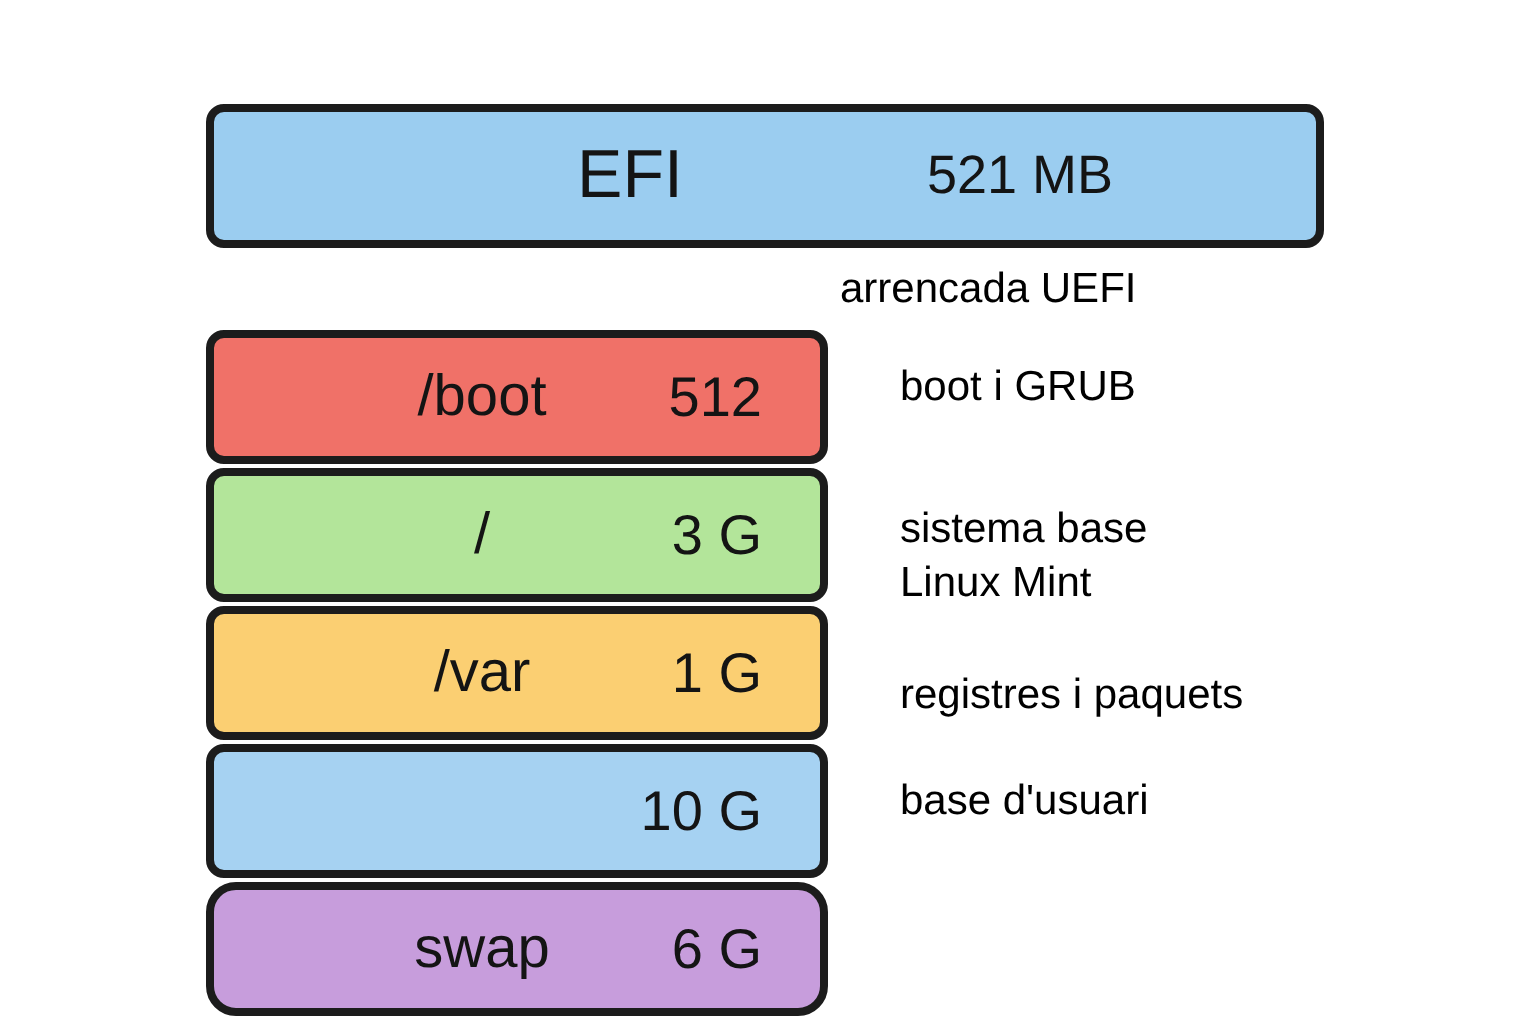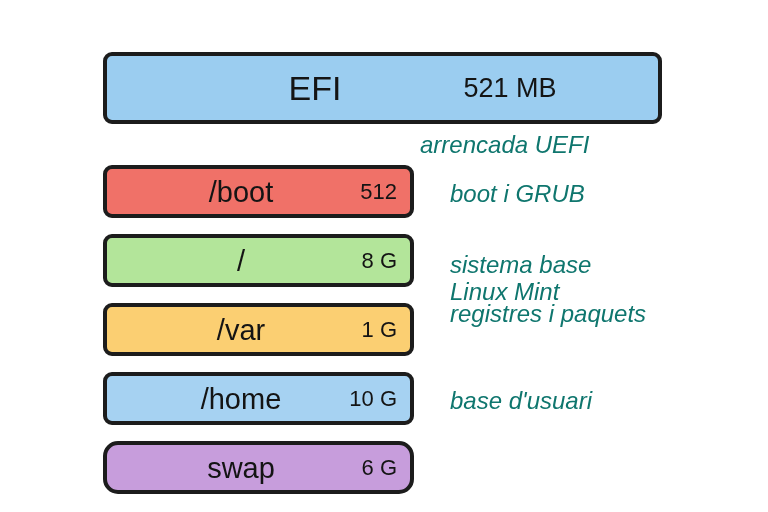--- a/index.html
+++ b/index.html
@@ -52,24 +52,23 @@
     top: 50%;
     transform: translateY(-50%);
     white-space: nowrap;
     color: #141414;
     text-align: right;
   }
 
   .note {
     position: absolute;
     white-space: pre;
-    color: #0f766e;
-    font-size: 24px;
+    color: #000000;
+    font-size: 21px;
     line-height: 27px;
-    font-style: italic;
   }
 
   
   .bar-efi {
     left: 103px;
     top: 52px;
     width: 559px;
     height: 72px;
     background: #9BCDF0;
   }
@@ -88,42 +87,42 @@
 
   .note-efi {
     left: 420px;
     top: 131px;
   }
 
   
   .bar-std {
     left: 103px;
     width: 311px;
-    height: 53px;
+    height: 67px;
   }
   .bar-std .bar-label {
     left: 0;
     width: 268px;
     text-align: center;
     font-size: 29px;
   }
   .bar-std .bar-size {
-    right: 13px;
-    font-size: 22px;
+    right: 29px;
+    font-size: 28px;
   }
 
   .bar-boot  { top: 165px; background: #F07168; }
   .bar-root  { top: 234px; background: #B3E59A; }
   .bar-var   { top: 303px; background: #FBCF72; }
   .bar-home  { top: 372px; background: #A6D2F2; }
   .bar-swap  { top: 441px; background: #C79DDC; border-radius: 15px; }
 
   .note-boot { left: 450px; top: 180px; }
   .note-root { left: 450px; top: 251px; }
-  .note-var  { left: 450px; top: 300px; }
+  .note-var  { left: 450px; top: 334px; }
   .note-home { left: 450px; top: 387px; }
   .note-swap { left: 450px; top: 456px; }
 </style>
 </head>
 <body>
 
 <div id="diagram">
 
   <div class="bar bar-efi" style="background: rgb(155, 205, 240);">
     <div class="bar-inner">
@@ -137,37 +136,36 @@
     <div class="bar-inner">
       <span class="bar-label">/boot</span>
       <span class="bar-size">512</span>
     </div>
   </div>
   <div class="note note-boot">boot i GRUB</div>
 
   <div class="bar bar-std bar-root" style="background: rgb(179, 229, 154);">
     <div class="bar-inner">
       <span class="bar-label">/</span>
-      <span class="bar-size">8 G</span>
+      <span class="bar-size">3 G</span>
     </div>
   </div>
   <div class="note note-root">sistema base
 Linux Mint</div>
 
   <div class="bar bar-std bar-var" style="background: rgb(251, 207, 114);">
     <div class="bar-inner">
       <span class="bar-label">/var</span>
       <span class="bar-size">1 G</span>
     </div>
   </div>
   <div class="note note-var">registres i paquets</div>
 
   <div class="bar bar-std bar-home" style="background: rgb(166, 210, 242);">
     <div class="bar-inner">
-      <span class="bar-label">/home</span>
       <span class="bar-size">10 G</span>
     </div>
   </div>
   <div class="note note-home">base d'usuari</div>
 
   <div class="bar bar-std bar-swap" style="background: rgb(199, 157, 220);">
     <div class="bar-inner">
       <span class="bar-label">swap</span>
       <span class="bar-size">6 G</span>
     </div>

